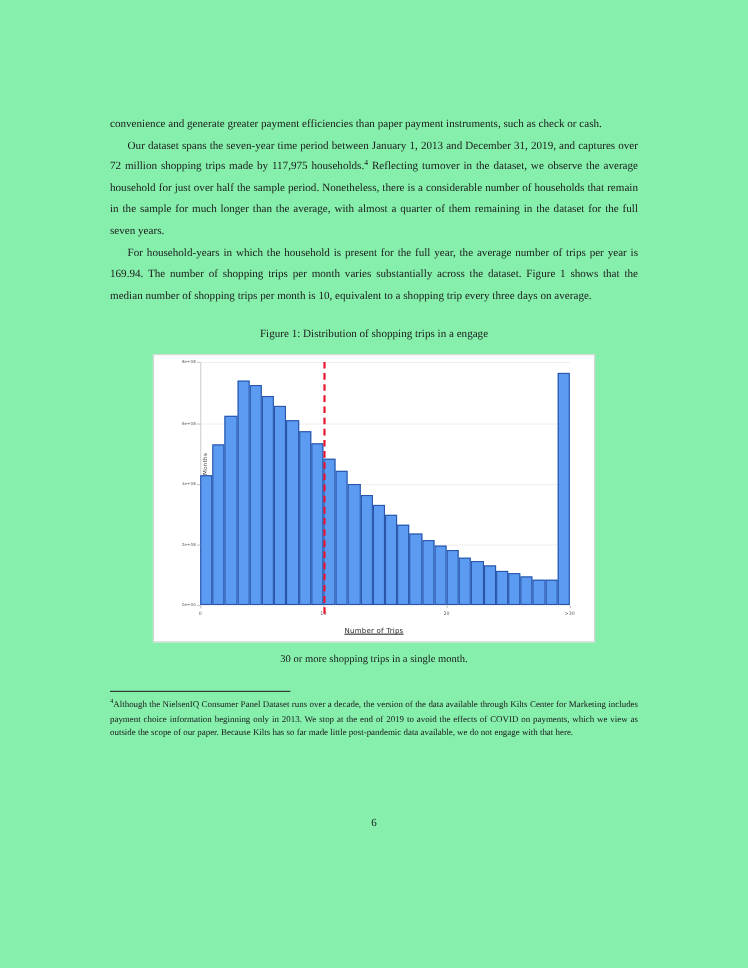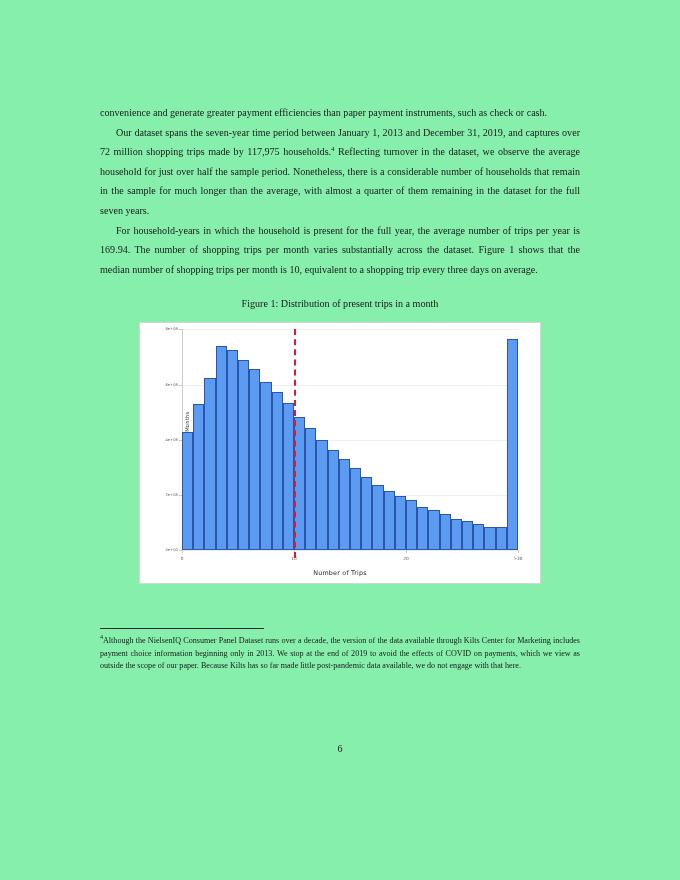--- a/index.html
+++ b/index.html
@@ -152,20 +152,21 @@
   }
   .xlabel {
     position: absolute;
     left: 0; right: 0;
     bottom: 6px;
     text-align: center;
     font-family: "DejaVu Sans", sans-serif;
     font-size: 6.4px;
     color: #2a2a2a;
     letter-spacing: 0.2px;
+    text-decoration: underline;
   }
 
   .note {
     margin: 8px auto 0 auto;
     width: 480px;
     font-size: 9.6px;
     line-height: 15.5px;
     text-align: center;
   }
   .note .l1 { display: block; text-align: justify; }
@@ -202,21 +203,21 @@
 </head>
 <body>
 
 <div class="page">
 
   <div class="body-col">
     <p class="para"><span>convenience and generate greater payment efficiencies than paper payment instruments, such as check or cash.</span></p>
     <p class="para indent"><span>Our dataset spans the seven-year time period between January 1, 2013 and December 31, 2019, and captures over 72 million shopping trips made by 117,975 households.</span><sup class="fn">4</sup><span> Reflecting turnover in the dataset, we observe the average household for just over half the sample period. Nonetheless, there is a considerable number of households that remain in the sample for much longer than the average, with almost a quarter of them remaining in the dataset for the full seven years.</span></p>
     <p class="para indent"><span>For household-years in which the household is present for the full year, the average number of trips per year is 169.94. The number of shopping trips per month varies substantially across the dataset. Figure 1 shows that the median number of shopping trips per month is 10, equivalent to a shopping trip every three days on average.</span></p>
 
-    <div class="figure-caption">Figure 1: Distribution of present trips in a month</div>
+    <div class="figure-caption">Figure 1: Distribution of shopping trips in a engage</div>
 
     <div class="figure-box">
       <div class="ylabel">Number of Household-Months</div>
       <div class="xlabel">Number of Trips</div>
       <div class="plot">
         <div class="plot-inner" id="plot-inner">
           <div id="gridlines">
               <div class="gridline" style="top: 100%;"></div>
               <div class="gridline" style="top: 75%;"></div>
               <div class="gridline" style="top: 50%;"></div>
@@ -278,20 +279,21 @@
               <div class="xtick-mark" style="left: 66.6667%;"></div>
               <div class="xtick" style="left: 100%;">&gt;30</div>
               <div class="xtick-mark" style="left: 100%;"></div>
             </div>
           <div class="median-line" id="median-line" style="left: 33.3333%; border-left-color: rgb(232, 20, 48);"></div>
         </div>
       </div>
     </div>
 
     <div class="note">
+      <span class="l2">30 or more shopping trips in a single month.</span>
     </div>
   </div>
 
   <div class="footnote-wrap">
     <div class="footnote-rule"></div>
     <div class="footnote-text">
       <sup>4</sup><span>Although the NielsenIQ Consumer Panel Dataset runs over a decade, the version of the data available through Kilts Center for Marketing includes payment choice information beginning only in 2013. We stop at the end of 2019 to avoid the effects of COVID on payments, which we view as outside the scope of our paper. Because Kilts has so far made little post-pandemic data available, we do not engage with that here.</span>
     </div>
   </div>
 

